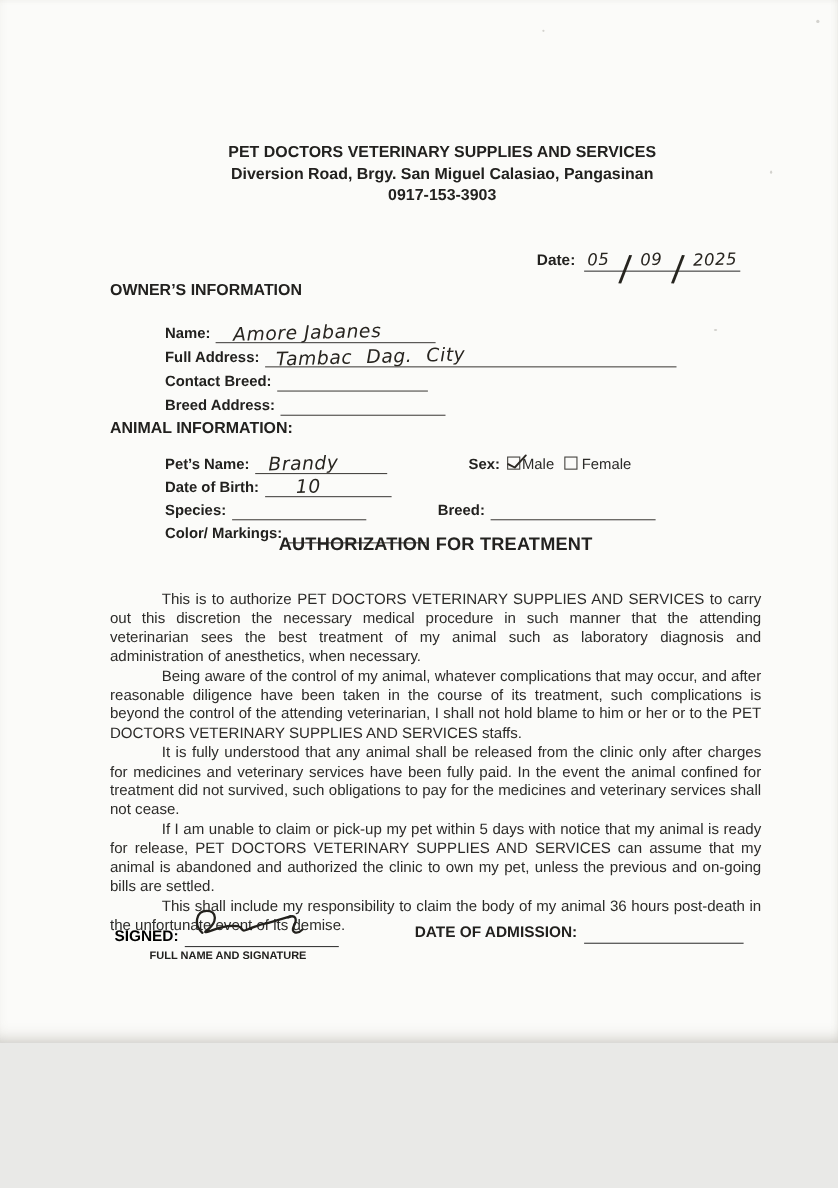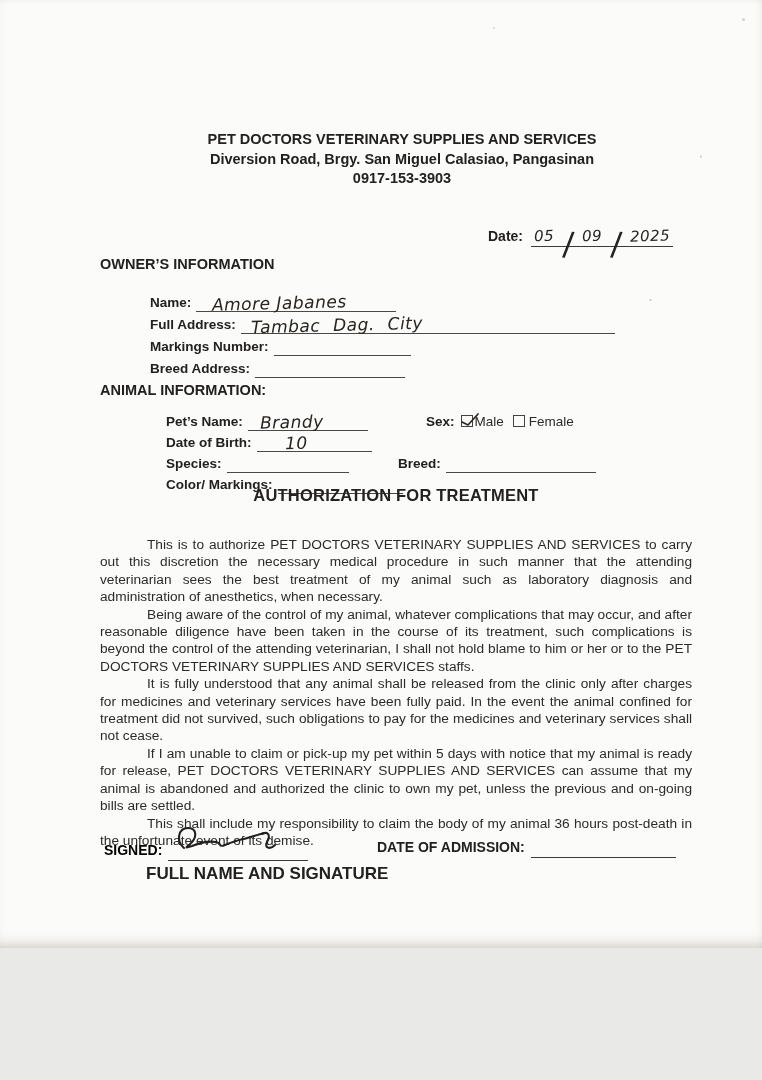--- a/index.html
+++ b/index.html
@@ -56,21 +56,21 @@
   .sec-heading { position:absolute; font-weight:700; font-size:14.5px; color:#22211f; }
 
   
   .fields { position:absolute; }
   .frow { display:flex; align-items:flex-end; }
   .frow .lbl { font-weight:700; font-size:13.5px; white-space:nowrap; padding:0 5px 2px 0; color:#22211f; }
   .fline .hw { position:absolute; bottom:-2px; font-size:17px; transform:rotate(-1.5deg); }
 
   .owner-fields  { left:150px; top:290px; }
   .owner-fields .frow { height:22px; }
-  .animal-fields { left:150px; top:410px;margin-left:16px; }
+  .animal-fields { left:150px; top:410px; }
   .animal-fields .frow { height:21px; }
 
   
   .sex-row { position:absolute; left:398px; top:410px; height:21px; display:flex; align-items:flex-end; font-size:13.5px; }
   .sex-row .lbl { font-weight:700; padding:0 2px 2px 0; color:#22211f;margin-left:28px; }
   .cbx {
     position:relative; width:10px; height:10px;
     border:1.3px solid #45433f; display:inline-block;
     margin:0 2px 4px 4px; background:transparent;
   }
@@ -92,21 +92,21 @@
   .auth-body p { margin:0; text-indent:47px; }
 
   
   .signed-row { position:absolute; left:104px; top:818px; display:flex; align-items:flex-end; }
   .signed-row .lbl { font-weight:700; font-size:14px; padding-bottom:3px; color:#000000; }
   .sig-line {
     margin-left:6px; width:140px; height:42px;
     border-bottom:1.5px solid #3b3b3b; position:relative;
   }
   .sig-line svg { position:absolute; left:4px; bottom:2px; }
-  .signed-caption { position:absolute; left:146px; top:864px; font-weight:700; font-size:17px; color:#22211f; }
+  .signed-caption { position:absolute; left:136px; top:864px; font-weight:700; font-size:10px; color:#22211f; }
   .admission-row { position:absolute; left:377px; top:826px; height:32px; display:flex; align-items:flex-end; }
   .admission-row .lbl { font-weight:700; font-size:14px; padding-bottom:3px; color:#22211f; }
   .adm-line { margin-left:6px; width:145px; height:20px; border-bottom:1.5px solid #3b3b3b; }
 
   
   .speck { position:absolute; border-radius:50%; background:#8a867e; opacity:0.35; }
 </style>
 </head>
 <body>
 
@@ -138,21 +138,21 @@
         <span class="hw" style="left:16px;">Amore Jabanes</span>
       </span>
     </div>
     <div class="frow">
       <span class="lbl">Full Address:</span>
       <span class="fline" style="width:374px;">
         <span class="hw" style="left:10px; word-spacing:7px;">Tambac Dag. City</span>
       </span>
     </div>
     <div class="frow">
-      <span class="lbl">Markings Number:</span>
+      <span class="lbl">Contact Breed:</span>
       <span class="fline" style="width:137px;">
         <span class="hw"></span>
       </span>
     </div>
     <div class="frow">
       <span class="lbl">Breed Address:</span>
       <span class="fline" style="width:150px;">
         <span class="hw"></span>
       </span>
     </div>

